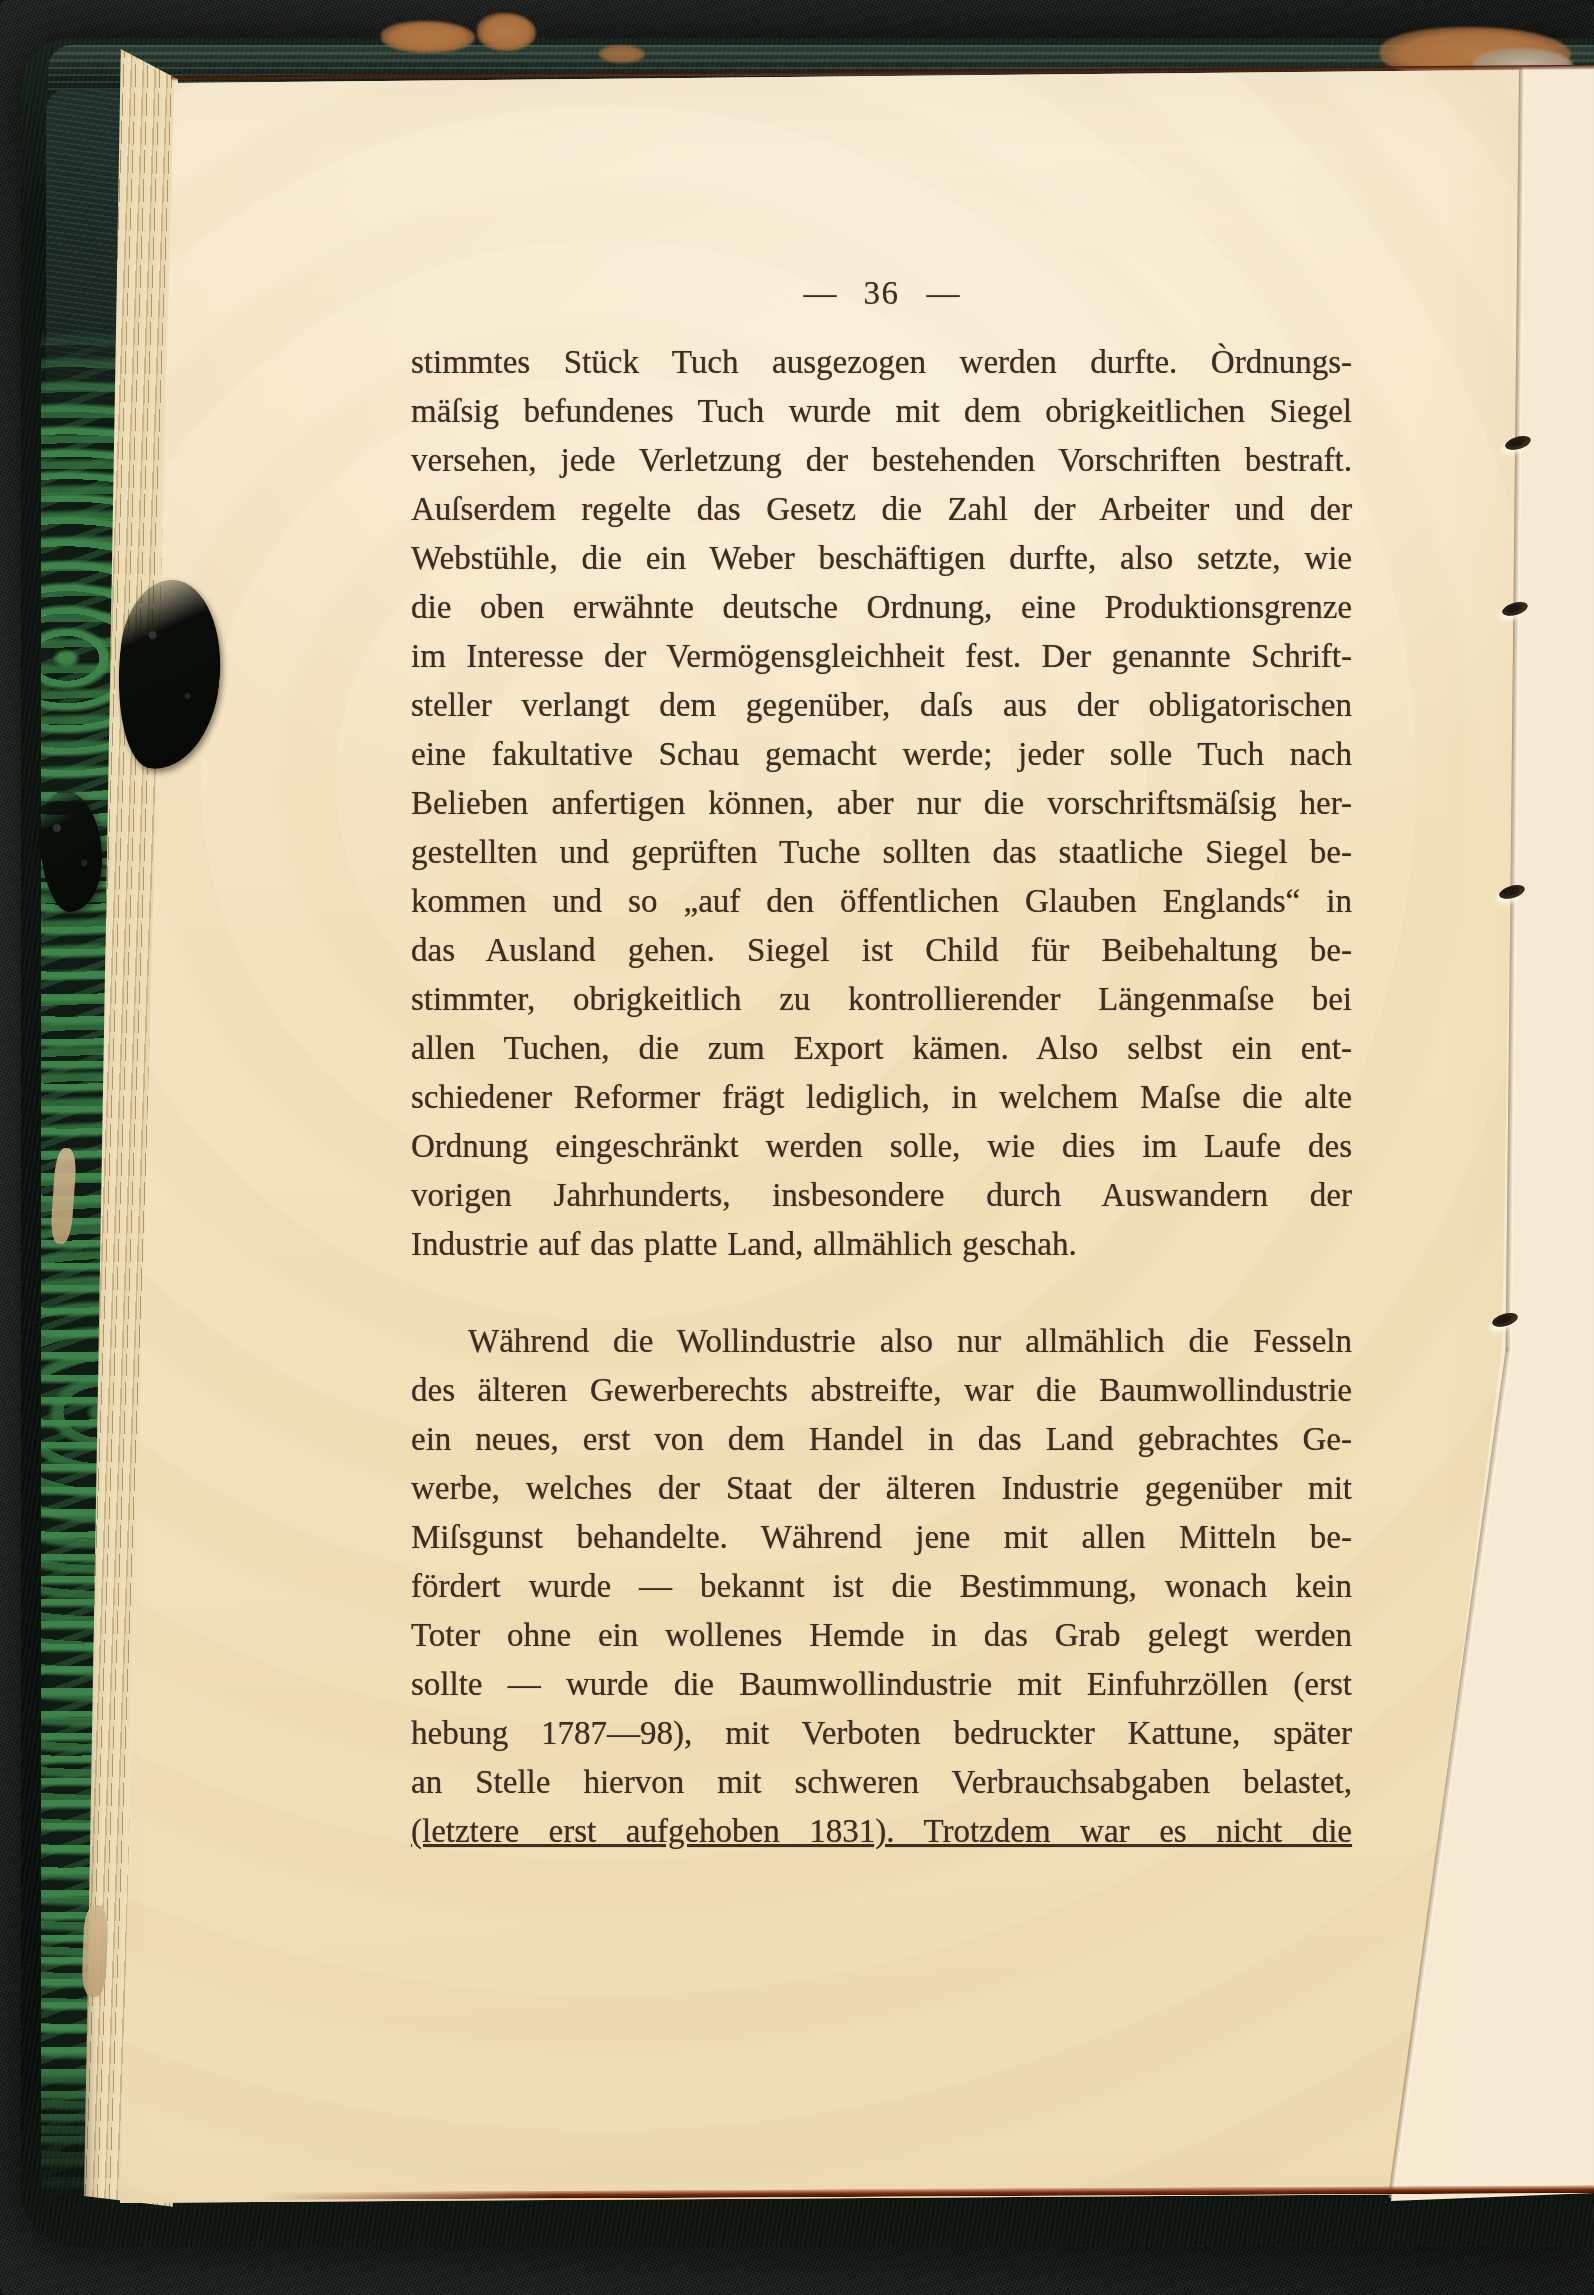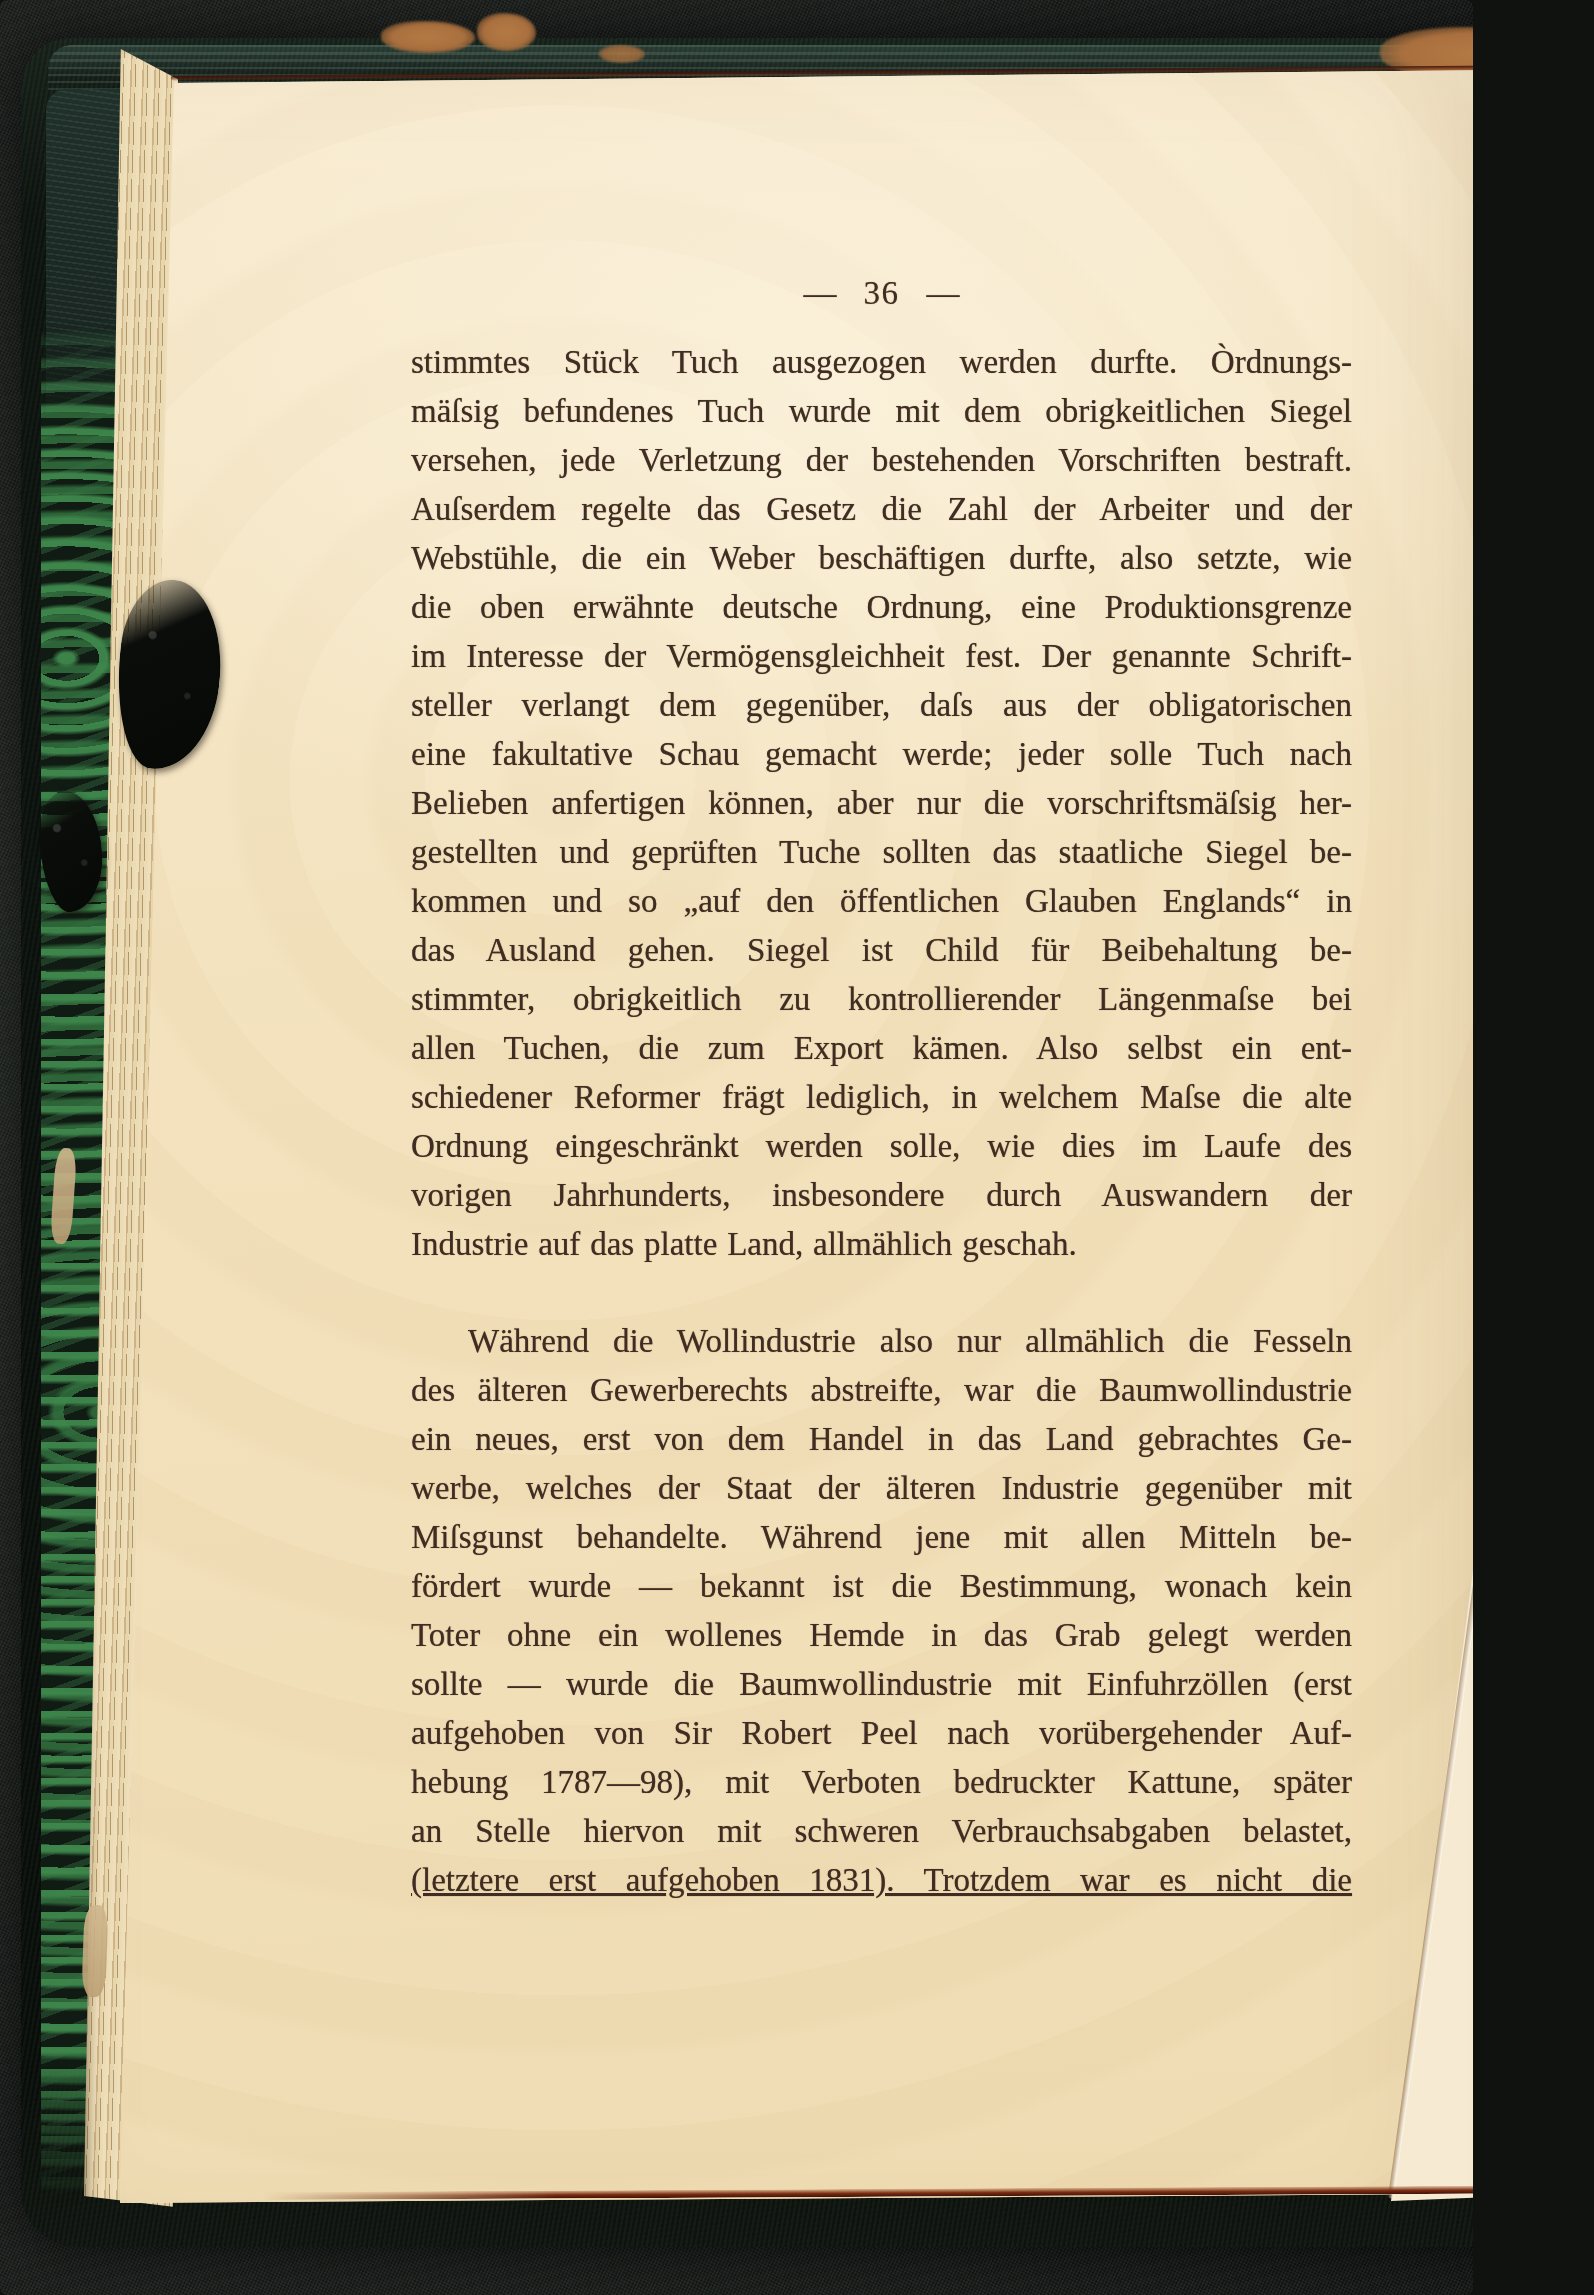--- a/index.html
+++ b/index.html
@@ -1,21 +1,21 @@
 <!DOCTYPE html>
 <html style="--paper: #f3e2bd; --ink: #3f2d23; --cover_leather: #10160f; --marble_green: #3a7a46; --backdrop: #1b1f1c; --page_edge_red: #7a2d12;font-size:12.8px"><head>
 <meta charset="utf-8">
 <style>
   :root{
     --paper:#f3e2bd; --ink:#3f2d23; --cover_leather:#10160f;
     --marble_green:#3a7a46; --backdrop:#1b1f1c; --page_edge_red:#7a2d12;
   }
   html,body{margin:0;padding:0;background:#101210;}
   .scene{
-    position:relative; width:1473px; height:2295px; overflow:hidden;
+    position:relative; width:1594px; height:2295px; overflow:hidden;
     font-family:"Liberation Serif","DejaVu Serif",serif;
     border-radius:8px;
   }
   
   .backdrop{
     position:absolute; inset:0;
     background-color:var(--backdrop,#1b1f1c);
     background-image:
       repeating-linear-gradient(115deg, rgba(255,255,255,.045) 0 1.6px, rgba(0,0,0,.06) 1.6px 3.2px),
       repeating-linear-gradient(25deg, rgba(255,255,255,.03) 0 1.6px, rgba(0,0,0,.05) 1.6px 3.2px),
@@ -217,20 +217,19 @@
       </div>
     <div class="para indent-first justify-last">
         <div class="text-line">Während die Wollindustrie also nur allmählich die Fesseln</div>
         <div class="text-line">des älteren Gewerberechts abstreifte, war die Baumwollindustrie</div>
         <div class="text-line">ein neues, erst von dem Handel in das Land gebrachtes Ge-</div>
         <div class="text-line">werbe, welches der Staat der älteren Industrie gegenüber mit</div>
         <div class="text-line">Miſsgunst behandelte. Während jene mit allen Mitteln be-</div>
         <div class="text-line">fördert wurde — bekannt ist die Bestimmung, wonach kein</div>
         <div class="text-line">Toter ohne ein wollenes Hemde in das Grab gelegt werden</div>
         <div class="text-line">sollte — wurde die Baumwollindustrie mit Einfuhrzöllen (erst</div>
-        <div class="text-line">aufgehoben von Sir Robert Peel nach vorübergehender Auf-</div>
         <div class="text-line">hebung 1787—98), mit Verboten bedruckter Kattune, später</div>
         <div class="text-line">an Stelle hiervon mit schweren Verbrauchsabgaben belastet,</div>
         <div class="text-line">(letztere erst aufgehoben 1831). Trotzdem war es nicht die</div>
       </div>
   </div>
 </div>
 
 
 </body></html>

